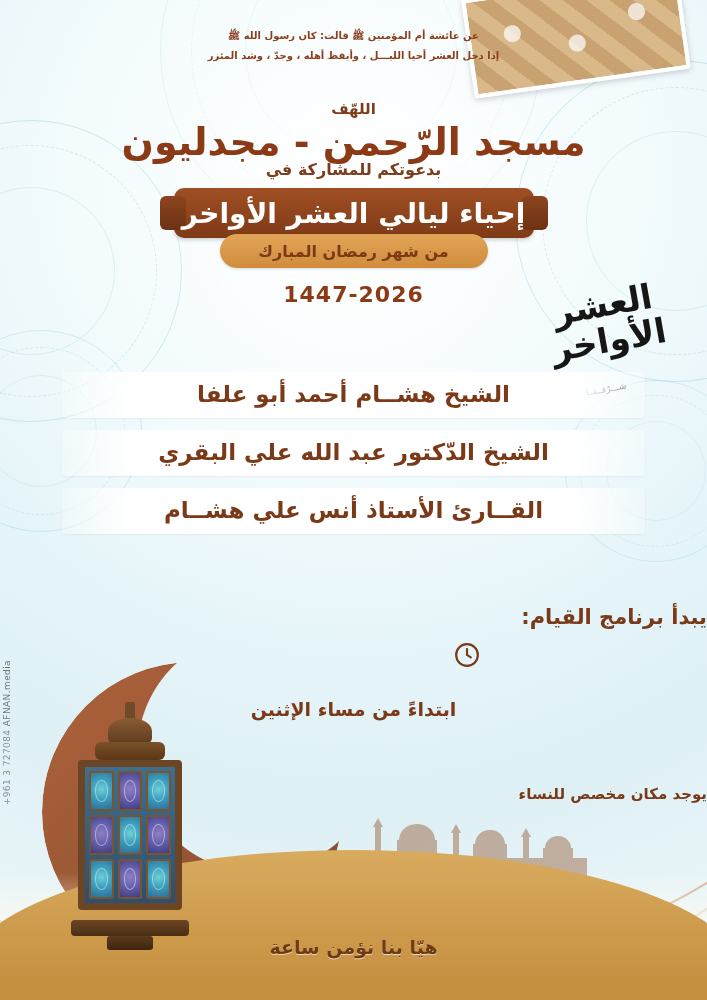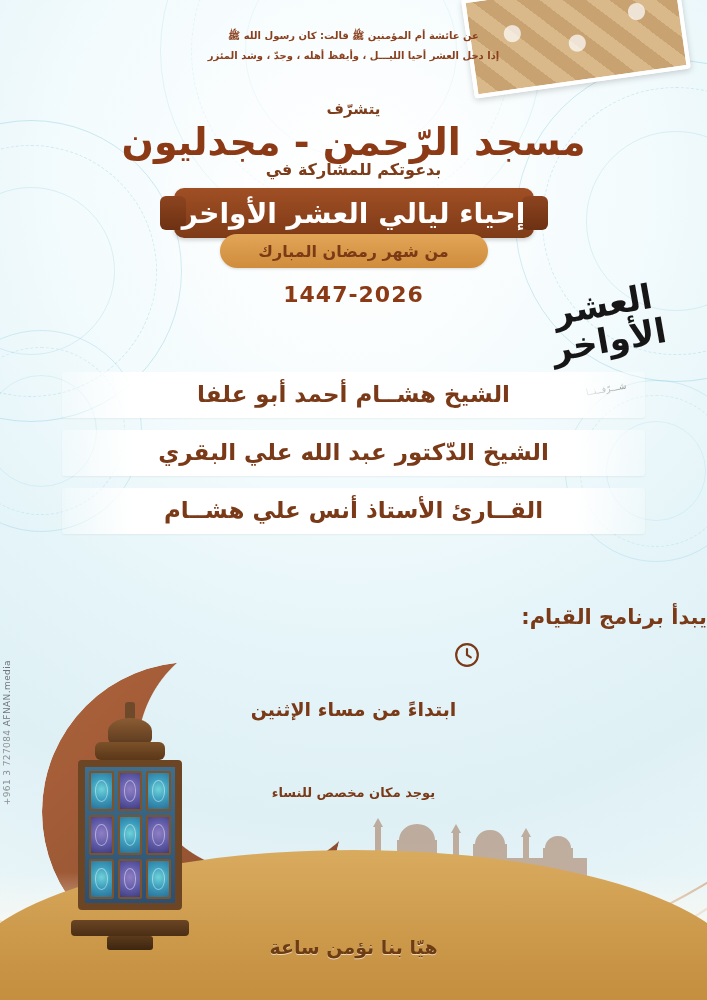--- a/index.html
+++ b/index.html
@@ -211,22 +211,22 @@
   }
   .prog-l1{
     position:absolute;top:698px;left:0;right:0;text-align:center;
     color:#7a3917;font-size:19px;font-weight:bold;
   }
   .prog-l2{
     position:absolute;top:733px;left:0;right:0;text-align:center;
     color:#7a3917;font-size:19px;font-weight:bold;
   }
   .prog-note{
-    position:absolute;top:785px;left:0;right:0;text-align:center;
-    color:#7a3917;font-size:13px;font-weight:bold;
+    position:absolute;top:785px;left:0;right:0;
+    color:#7a3917;font-size:15px;font-weight:bold;
   }
 
   
   .lantern{position:absolute;left:64px;bottom:48px;width:132px;height:250px;}
   .lan-top{
     position:absolute;left:50%;top:0;transform:translateX(-50%);
     width:10px;height:18px;background:#6f4a2a;border-radius:3px;
   }
   .lan-cap{
     position:absolute;left:50%;top:16px;transform:translateX(-50%);
@@ -330,21 +330,21 @@
     <div class="band-wave"></div>
   </div>
 
   <div class="content">
 
     <div class="hadith">
       <div>عن عائشة أم المؤمنين ﷺ قالت: كان رسول الله ﷺ</div>
       <div>إذا دخل العشر أحيا الليـــل ، وأيقظ أهله ، وجدّ ، وشد المئزر</div>
     </div>
 
-    <div class="honor">يتشرّف</div>
+    <div class="honor">اللهّف</div>
     <div class="mosque-name">مسجد الرّحمن - مجدليون</div>
     <div class="invite">بدعوتكم للمشاركة في</div>
 
     <div class="ribbon">
       <span>إحياء ليالي العشر الأواخر</span>
     </div>
 
     <div class="ribbon2">
       <span>من شهر رمضان المبارك</span>
     </div>

